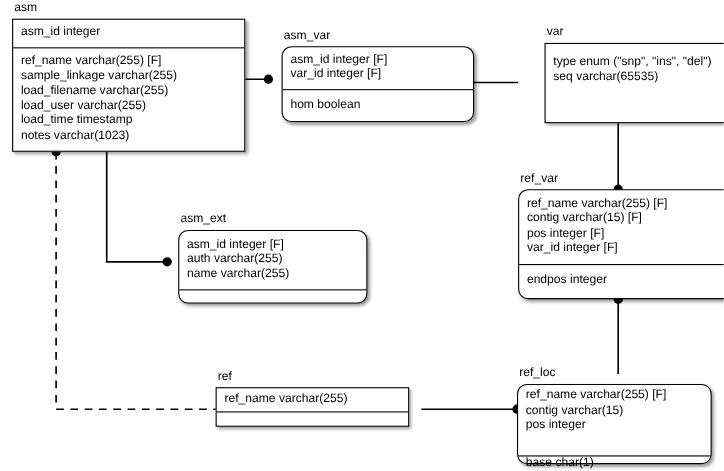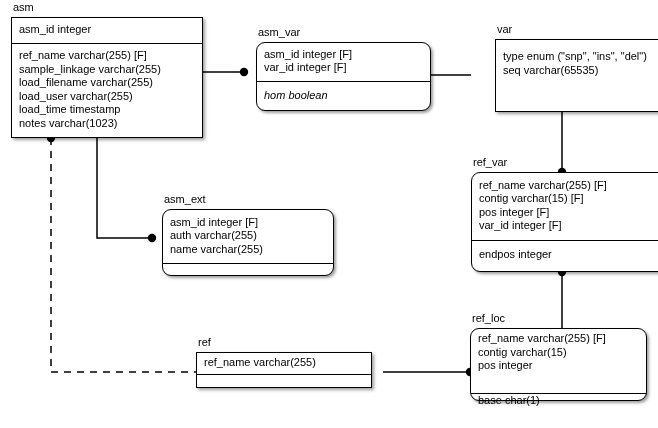--- a/index.html
+++ b/index.html
@@ -50,21 +50,21 @@
       <polyline points="562,272 562,340" fill="none" stroke="#000000" stroke-width="1.5"></polyline>
       <circle cx="562" cy="272" r="4.2" fill="#000000"></circle>
       <polyline points="97,138 97,238 152,238" fill="none" stroke="#000000" stroke-width="1.5"></polyline>
       <circle cx="152" cy="238" r="4.2" fill="#000000"></circle>
       <polyline points="51,138 51,372 207,372" fill="none" stroke="#000000" stroke-width="1.5" stroke-dasharray="7,6"></polyline>
       <circle cx="51" cy="138" r="4.2" fill="#000000"></circle>
       <polyline points="383,372 470,372" fill="none" stroke="#000000" stroke-width="1.5"></polyline>
       <circle cx="470" cy="372" r="4.2" fill="#000000"></circle>
     </svg>
   <div id="entity-layer">
-      <div class="entity" style="left: 11px; top: 17px; width: 192px; height: 121px;">
+      <div class="entity" style="left: 11px; top: 17px; width: 212px; height: 121px;">
         <div class="ename">asm</div>
         <div class="ebox">
           <div class="compart" style="height: 25px;">
             <div class="attr">asm_id integer</div>
           </div>
           <div class="compart" style="height: 96px;">
             <div class="attr">ref_name varchar(255) [F]</div>
             <div class="attr">sample_linkage varchar(255)</div>
             <div class="attr">load_filename varchar(255)</div>
             <div class="attr">load_user varchar(255)</div>
@@ -73,21 +73,21 @@
           </div>
         </div>
       </div>
       <div class="entity" style="left: 256px; top: 42px; width: 175px; height: 69px;">
         <div class="ename">asm_var</div>
         <div class="ebox round">
           <div class="compart" style="height: 39px;">
             <div class="attr">asm_id integer [F]</div>
             <div class="attr">var_id integer [F]</div>
           </div>
-          <div class="compart" style="height: 30px; font-style: italic;">
+          <div class="compart" style="height: 30px;">
             <div class="attr">hom boolean</div>
           </div>
         </div>
       </div>
       <div class="entity" style="left: 471px; top: 39px; width: 176px; height: 73px; margin-left: 24px;">
         <div class="ename">var</div>
         <div class="ebox">
           <div class="compart" style="height: 48px;">
             <div class="attr">type enum ("snp", "ins", "del")</div>
             <div class="attr">seq varchar(65535)</div>
@@ -112,21 +112,21 @@
         <div class="ename">asm_ext</div>
         <div class="ebox round">
           <div class="compart" style="height: 55px;">
             <div class="attr">asm_id integer [F]</div>
             <div class="attr">auth varchar(255)</div>
             <div class="attr">name varchar(255)</div>
           </div>
           <div class="compart" style="height: 12px;"></div>
         </div>
       </div>
-      <div class="entity" style="left: 470px; top: 328px; width: 177px; height: 73px;">
+      <div class="entity" style="left: 470px; top: 349px; width: 177px; height: 73px;">
         <div class="ename">ref_loc</div>
         <div class="ebox round">
           <div class="compart" style="height: 52px;">
             <div class="attr">ref_name varchar(255) [F]</div>
             <div class="attr">contig varchar(15)</div>
             <div class="attr">pos integer</div>
           </div>
           <div class="compart" style="height: 16px; margin-top: 16px;">
             <div class="attr">base char(1)</div>
           </div>

